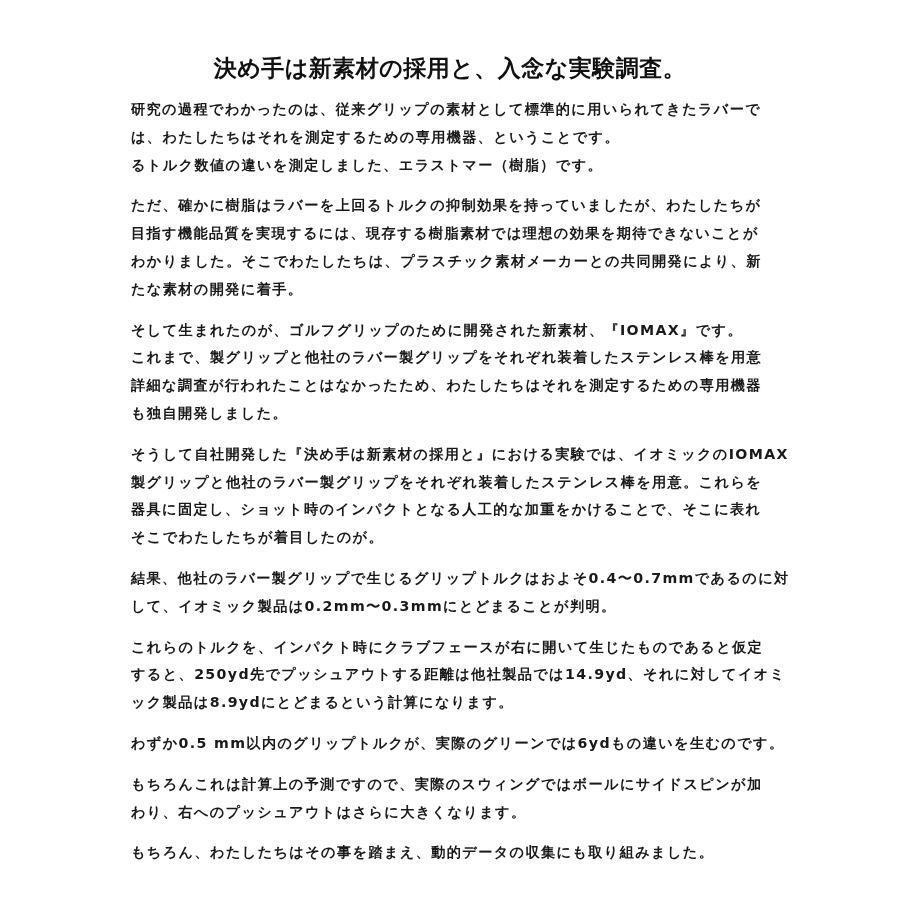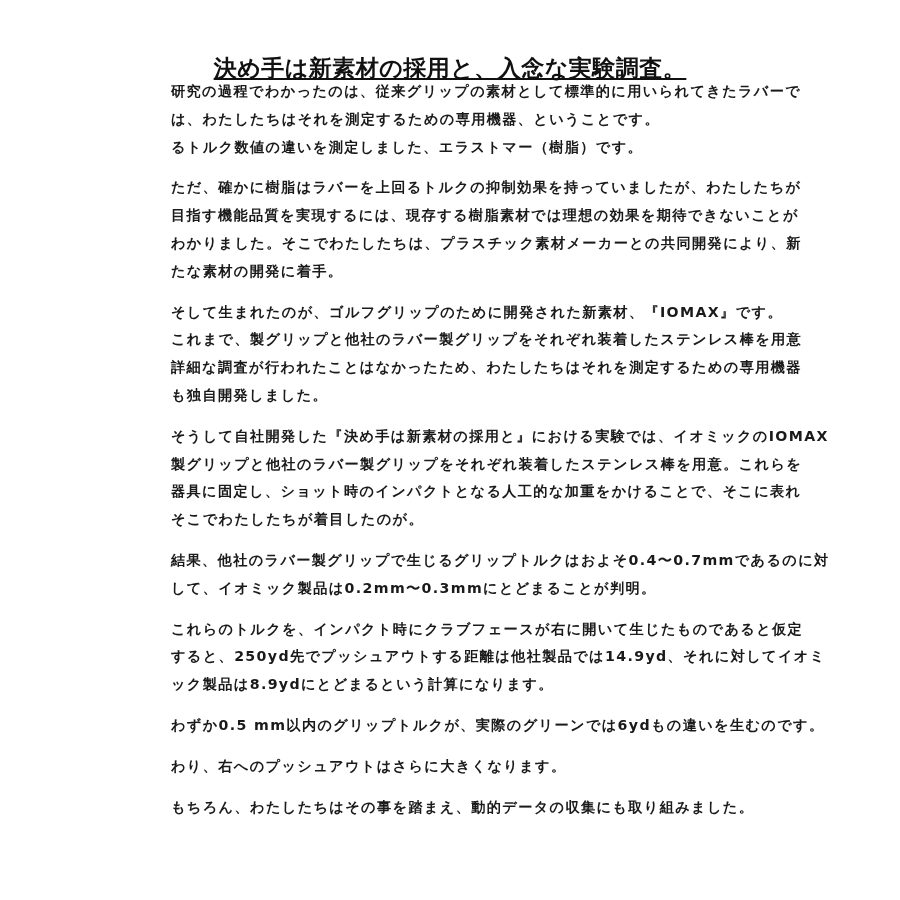--- a/index.html
+++ b/index.html
@@ -1,20 +1,20 @@
 <!DOCTYPE html>
 <html><head>
 <meta charset="utf-8">
 <style>
   html, body { margin: 0; padding: 0; background: #ffffff; }
   body { width: 900px; height: 900px; position: relative; overflow: hidden;
          font-family: "DejaVu Sans", "Liberation Sans", sans-serif; color: #111111; }
   .title { position: absolute; top: 36px; left: 0; width: 900px; text-align: center;
-           font-size: 23px; font-weight: bold; letter-spacing: 0.5px; line-height: 34px; text-decoration: underline; }
-  .body { position: absolute; top: 78px; left: 131px; width: 660px; margin-left: 40px; }
+           font-size: 23px; font-weight: bold; letter-spacing: 0.5px; line-height: 34px; }
+  .body { position: absolute; top: 96px; left: 131px; width: 660px; }
   .para { margin: 0 0 13px 0; }
   .line { display: block; font-size: 14.2px; line-height: 27.8px; height: 27.8px;
           white-space: nowrap; letter-spacing: 1.35px; font-weight: bold; color: #1a1a1a; }
 </style>
 </head>
 <body>
 
 <h1 class="title">決め手は新素材の採用と、入念な実験調査。</h1>
 
 <div class="body">
@@ -47,18 +47,19 @@
   </p>
   <p class="para">
     <span class="line">これらのトルクを、インパクト時にクラブフェースが右に開いて生じたものであると仮定</span>
     <span class="line">すると、250yd先でプッシュアウトする距離は他社製品では14.9yd、それに対してイオミ</span>
     <span class="line">ック製品は8.9ydにとどまるという計算になります。</span>
   </p>
   <p class="para">
     <span class="line">わずか0.5 mm以内のグリップトルクが、実際のグリーンでは6ydもの違いを生むのです。</span>
   </p>
   <p class="para">
+    <span class="line">もちろんこれは計算上の予測ですので、実際のスウィングではボールにサイドスピンが加</span>
     <span class="line">わり、右へのプッシュアウトはさらに大きくなります。</span>
   </p>
   <p class="para">
     <span class="line">もちろん、わたしたちはその事を踏まえ、動的データの収集にも取り組みました。</span>
   </p>
 </div>
 
 </body></html>

